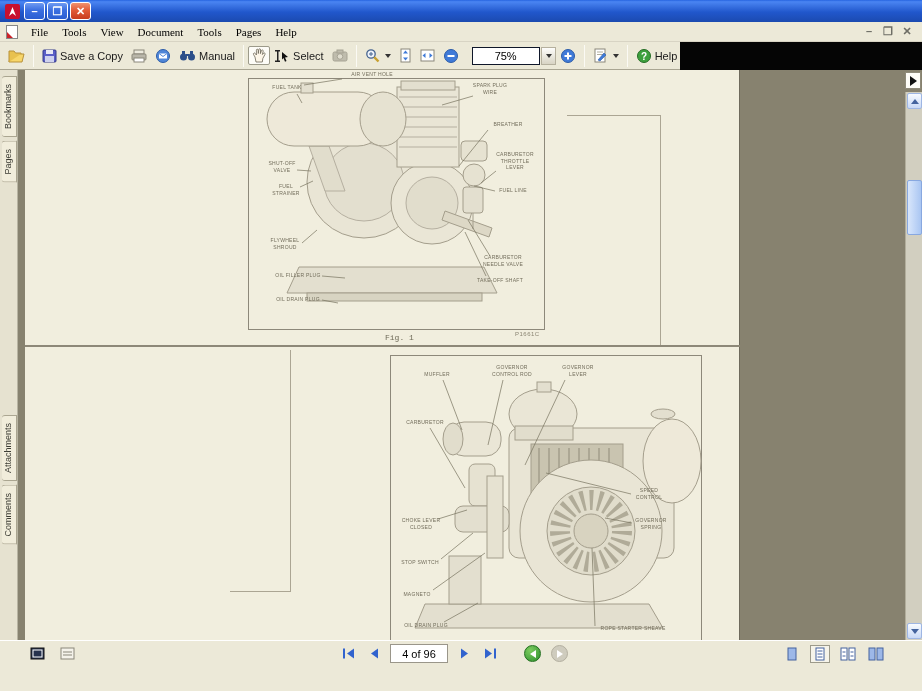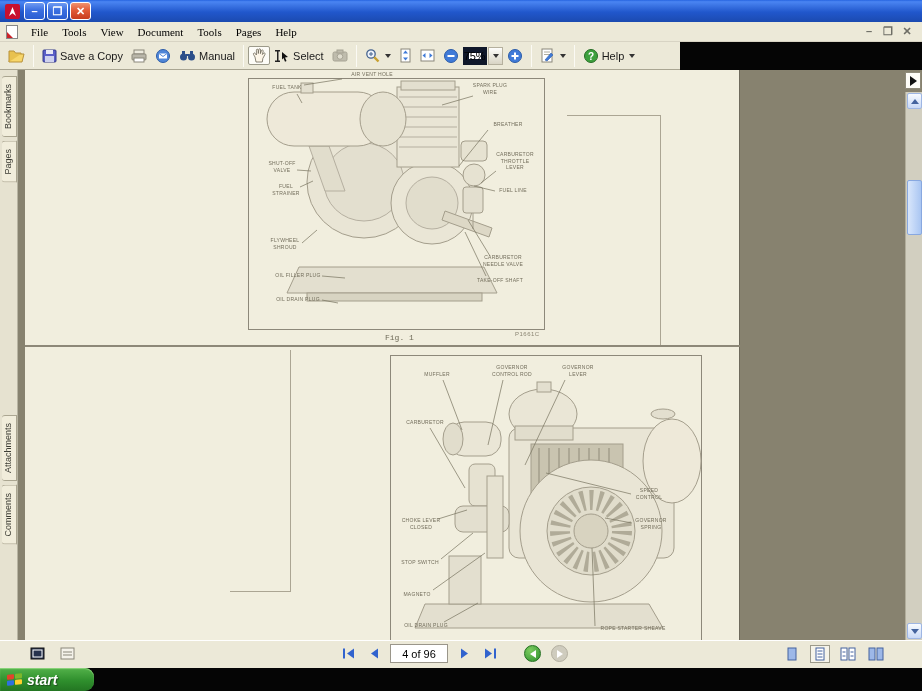--- a/index.html
+++ b/index.html
@@ -29,22 +29,22 @@
   .mdi-btns span { width:14px; text-align:center; }
 
   
   .toolbar { position:relative; height:28px; background:#ece9d8; border-bottom:1px solid #a9a592;
     display:flex; align-items:center; padding:0 4px; }
   .tb-sep { width:1px; height:22px; background:#b8b4a2; border-right:1px solid #fbfaf4; margin:0 4px; flex:none; }
   .tb-btn { display:flex; align-items:center; gap:3px; padding:2px 4px; border-radius:2px; font-size:11px; color:#1a1a1a; flex:none; }
   .tb-btn svg { display:block; }
   .tb-btn.pressed { background:#fdfcf7; border:1px solid #9c9a8a; padding:1px 3px; }
   .drop { width:0; height:0; border-left:3px solid transparent; border-right:3px solid transparent; border-top:4px solid #333; margin-left:2px; }
-  .zoom-field { width:24px; height:18px; background:#fff; border:6px solid #0f172a; font-size:11px;
-    display:flex; align-items:center; justify-content:center; }
+  .zoom-field { width:68px; height:18px; background:#fff; border:1px solid #0f172a; font-size:11px;
+    display:flex; align-items:center; justify-content:center;margin-left:9px; }
   .zoom-drop { width:15px; height:18px; border:1px solid #b5b09e; background:linear-gradient(180deg,#fdfdfb,#d8d4c4);
     display:flex; align-items:center; justify-content:center; margin-left:1px; }
   .toolbar-black { position:absolute; right:0; top:0; width:242px; height:30px; background:#050505; }
 
   
   .main { position:relative; height:570px; display:flex; }
   .sidebar { width:18px; background:#e6e2d0; border-right:1px solid #b8b4a2; display:flex; flex-direction:column; padding-top:4px; }
   .tabgroup { display:flex; flex-direction:column; }
   .tabgroup.bottom { margin-top:228px; }
   .side-tab { writing-mode:vertical-rl; transform:rotate(180deg); font-size:9px; color:#3c3c34;
@@ -521,24 +521,13 @@
       </div>
       <div class="layout-btn">
         <svg width="16" height="14" viewBox="0 0 16 14">
             <rect x="1" y="1" width="6" height="12" fill="#9db8e8" stroke="#44639e"></rect>
             <rect x="9" y="1" width="6" height="12" fill="#9db8e8" stroke="#44639e"></rect>
           </svg>
       </div>
     </div>
   </div>
 
-  <div class="taskbar">
-    <div class="start-btn">
-      <span class="start-flag">
-        <i style="background:#e3422c"></i>
-          <i style="background:#7db72c"></i>
-          <i style="background:#2f6fe0"></i>
-          <i style="background:#ffd02c"></i>
-      </span>
-      <span class="start-label">start</span>
-    </div>
-  </div>
 </div>
 
 </body></html>

